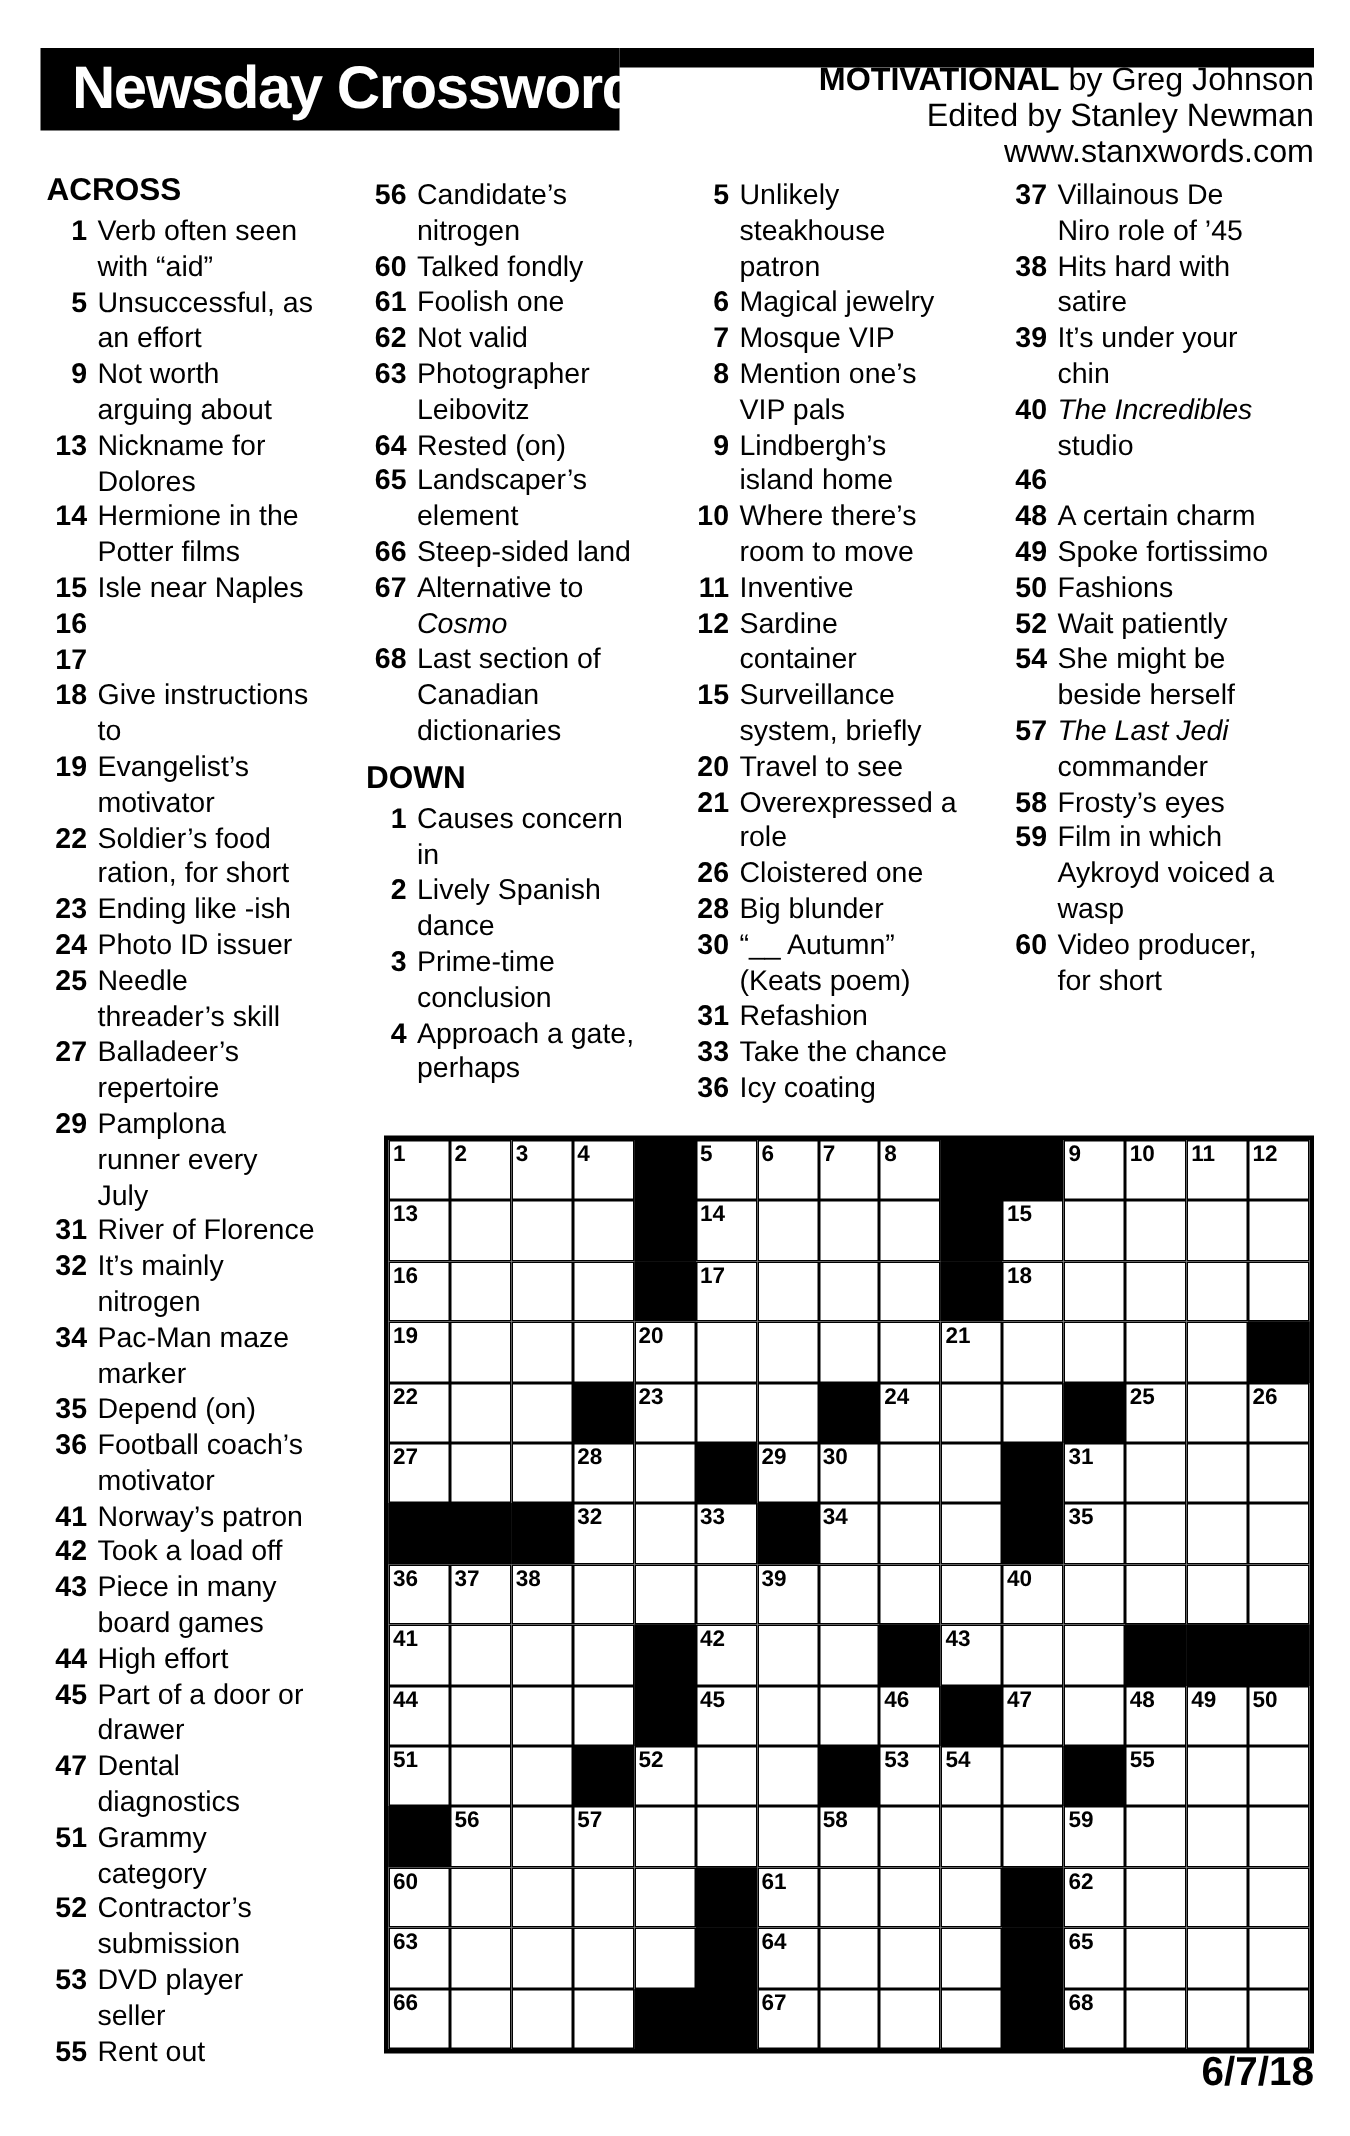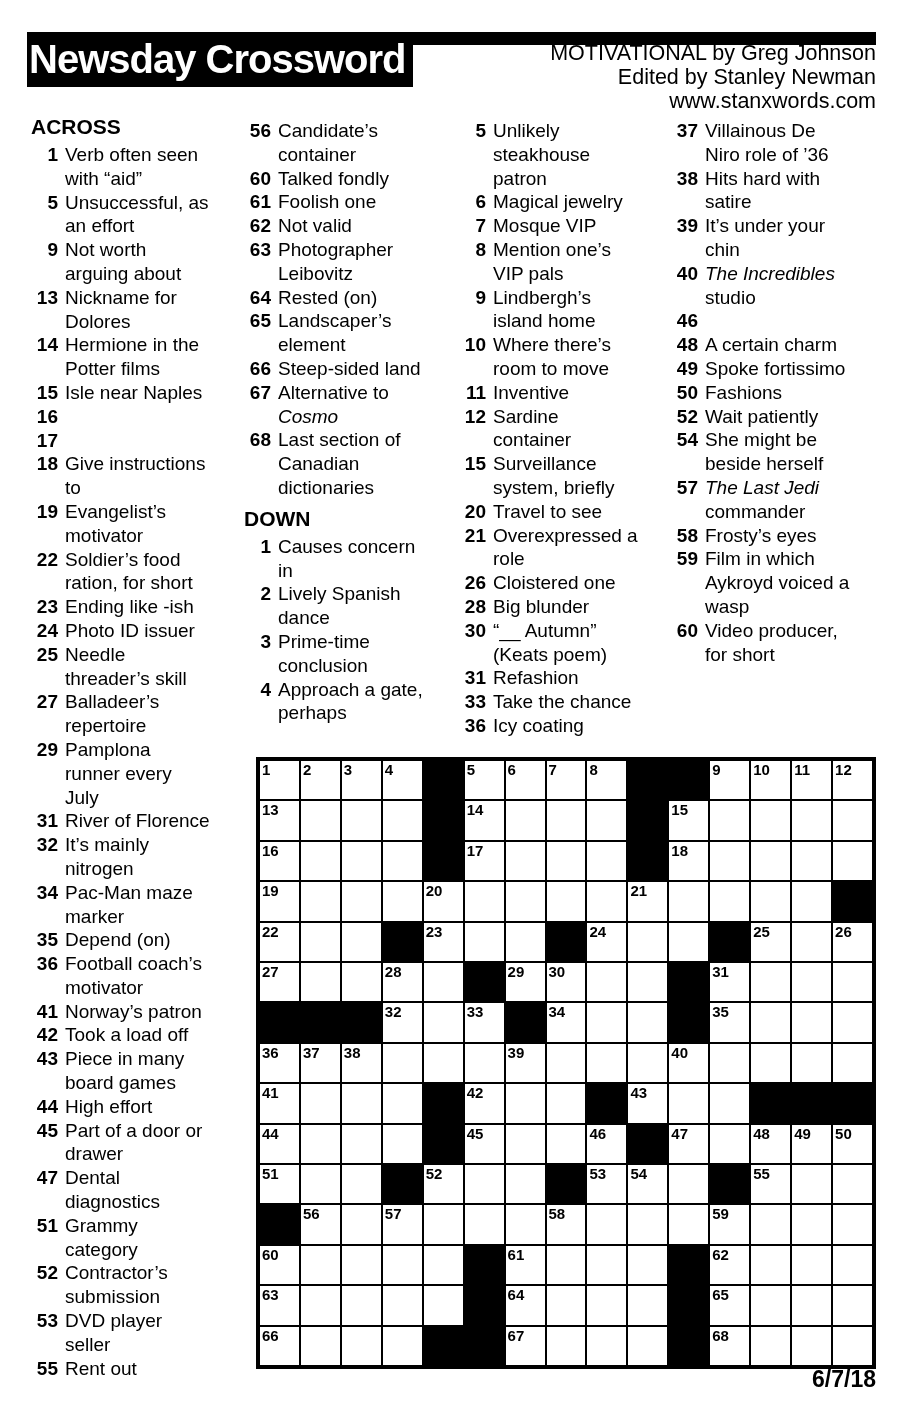--- a/index.html
+++ b/index.html
@@ -1,46 +1,46 @@
 <!DOCTYPE html>
 <html><head>
 <meta charset="utf-8">
 <style>
   html,body{margin:0;padding:0;}
   .page{position:relative;width:900px;height:1424px;background:#ffffff;color:#000;
         font-family:"Liberation Sans", sans-serif;overflow:hidden;}
   
   .masthead{position:absolute;left:27px;top:32px;width:386px;height:55px;background:#000;
             display:flex;align-items:center;}
-  .masthead span{color:#fff;font-weight:bold;font-size:40px;letter-spacing:-1px;padding-left:2px;white-space:nowrap;}
+  .masthead span{color:#fff;font-weight:bold;font-size:40px;letter-spacing:-1px;padding-left:21px;white-space:nowrap;}
   .top-strip{position:absolute;left:413px;top:32px;width:463px;height:13px;background:#000;}
   
   .credits{position:absolute;top:41px;right:24px;text-align:right;font-size:21.5px;line-height:24px;}
-  .credits b{font-weight:normal;}
+  .credits b{font-weight:bold;}
   
   .col{position:absolute;font-size:19px;line-height:23.8px;}
   #col1{left:30px;top:114px;width:210px;}
   #col2{left:243px;top:119px;width:213px;}
   #col3{left:458px;top:119px;width:210px;}
   #col4{left:670px;top:119px;width:207px;}
   .heading{font-weight:bold;font-size:21px;line-height:26px;margin:0 0 3px 1px;}
   .heading.down{margin-top:6px;}
   .clue{display:flex;}
   .cn{flex:none;width:28px;text-align:right;font-weight:bold;padding-right:7px;}
   .ct{flex:1;max-width:145px;}
   
   #grid{position:absolute;left:256px;top:757px;width:620px;height:612px;box-sizing:border-box;
         display:grid;grid-template-columns:repeat(15,1fr);grid-template-rows:repeat(15,1fr);
         border:3px solid #000;background:#fff;}
   .cell{border:1px solid #000;position:relative;background:#fff;}
   .cell.black{background:#000;}
   .gn{position:absolute;left:2px;top:0px;font-size:15px;font-weight:bold;line-height:17px;}
   
   .footer-left{position:absolute;left:257px;top:1443px;font-weight:bold;font-size:15px;letter-spacing:-0.2px;white-space:pre;}
-  .footer-date{position:absolute;right:24px;top:1366px;font-weight:bold;font-size:23px;}
+  .footer-date{position:absolute;right:24px;top:1366px;font-weight:bold;font-size:27px;}
   i{font-style:italic;}
 </style>
 </head>
 <body>
 
 <div class="page">
 
   <div class="masthead">
     <span>Newsday Crossword</span>
   </div>
@@ -177,21 +177,21 @@
           <span class="cn">55</span>
           <span class="ct">Rent out</span>
         </div>
       </div>
   </div>
 
   <div class="col" id="col2">
     <div id="across-part2">
         <div class="clue">
           <span class="cn">56</span>
-          <span class="ct">Candidate’s container</span>
+          <span class="ct">Candidate’s nitrogen</span>
         </div>
         <div class="clue">
           <span class="cn">60</span>
           <span class="ct">Talked fondly</span>
         </div>
         <div class="clue">
           <span class="cn">61</span>
           <span class="ct">Foolish one</span>
         </div>
         <div class="clue">
@@ -314,21 +314,21 @@
           <span class="cn">36</span>
           <span class="ct">Icy coating</span>
         </div>
       </div>
   </div>
 
   <div class="col" id="col4">
     <div id="down-part3">
         <div class="clue">
           <span class="cn">37</span>
-          <span class="ct">Villainous De Niro role of ’36</span>
+          <span class="ct">Villainous De Niro role of ’45</span>
         </div>
         <div class="clue">
           <span class="cn">38</span>
           <span class="ct">Hits hard with satire</span>
         </div>
         <div class="clue">
           <span class="cn">39</span>
           <span class="ct">It’s under your chin</span>
         </div>
         <div class="clue">

